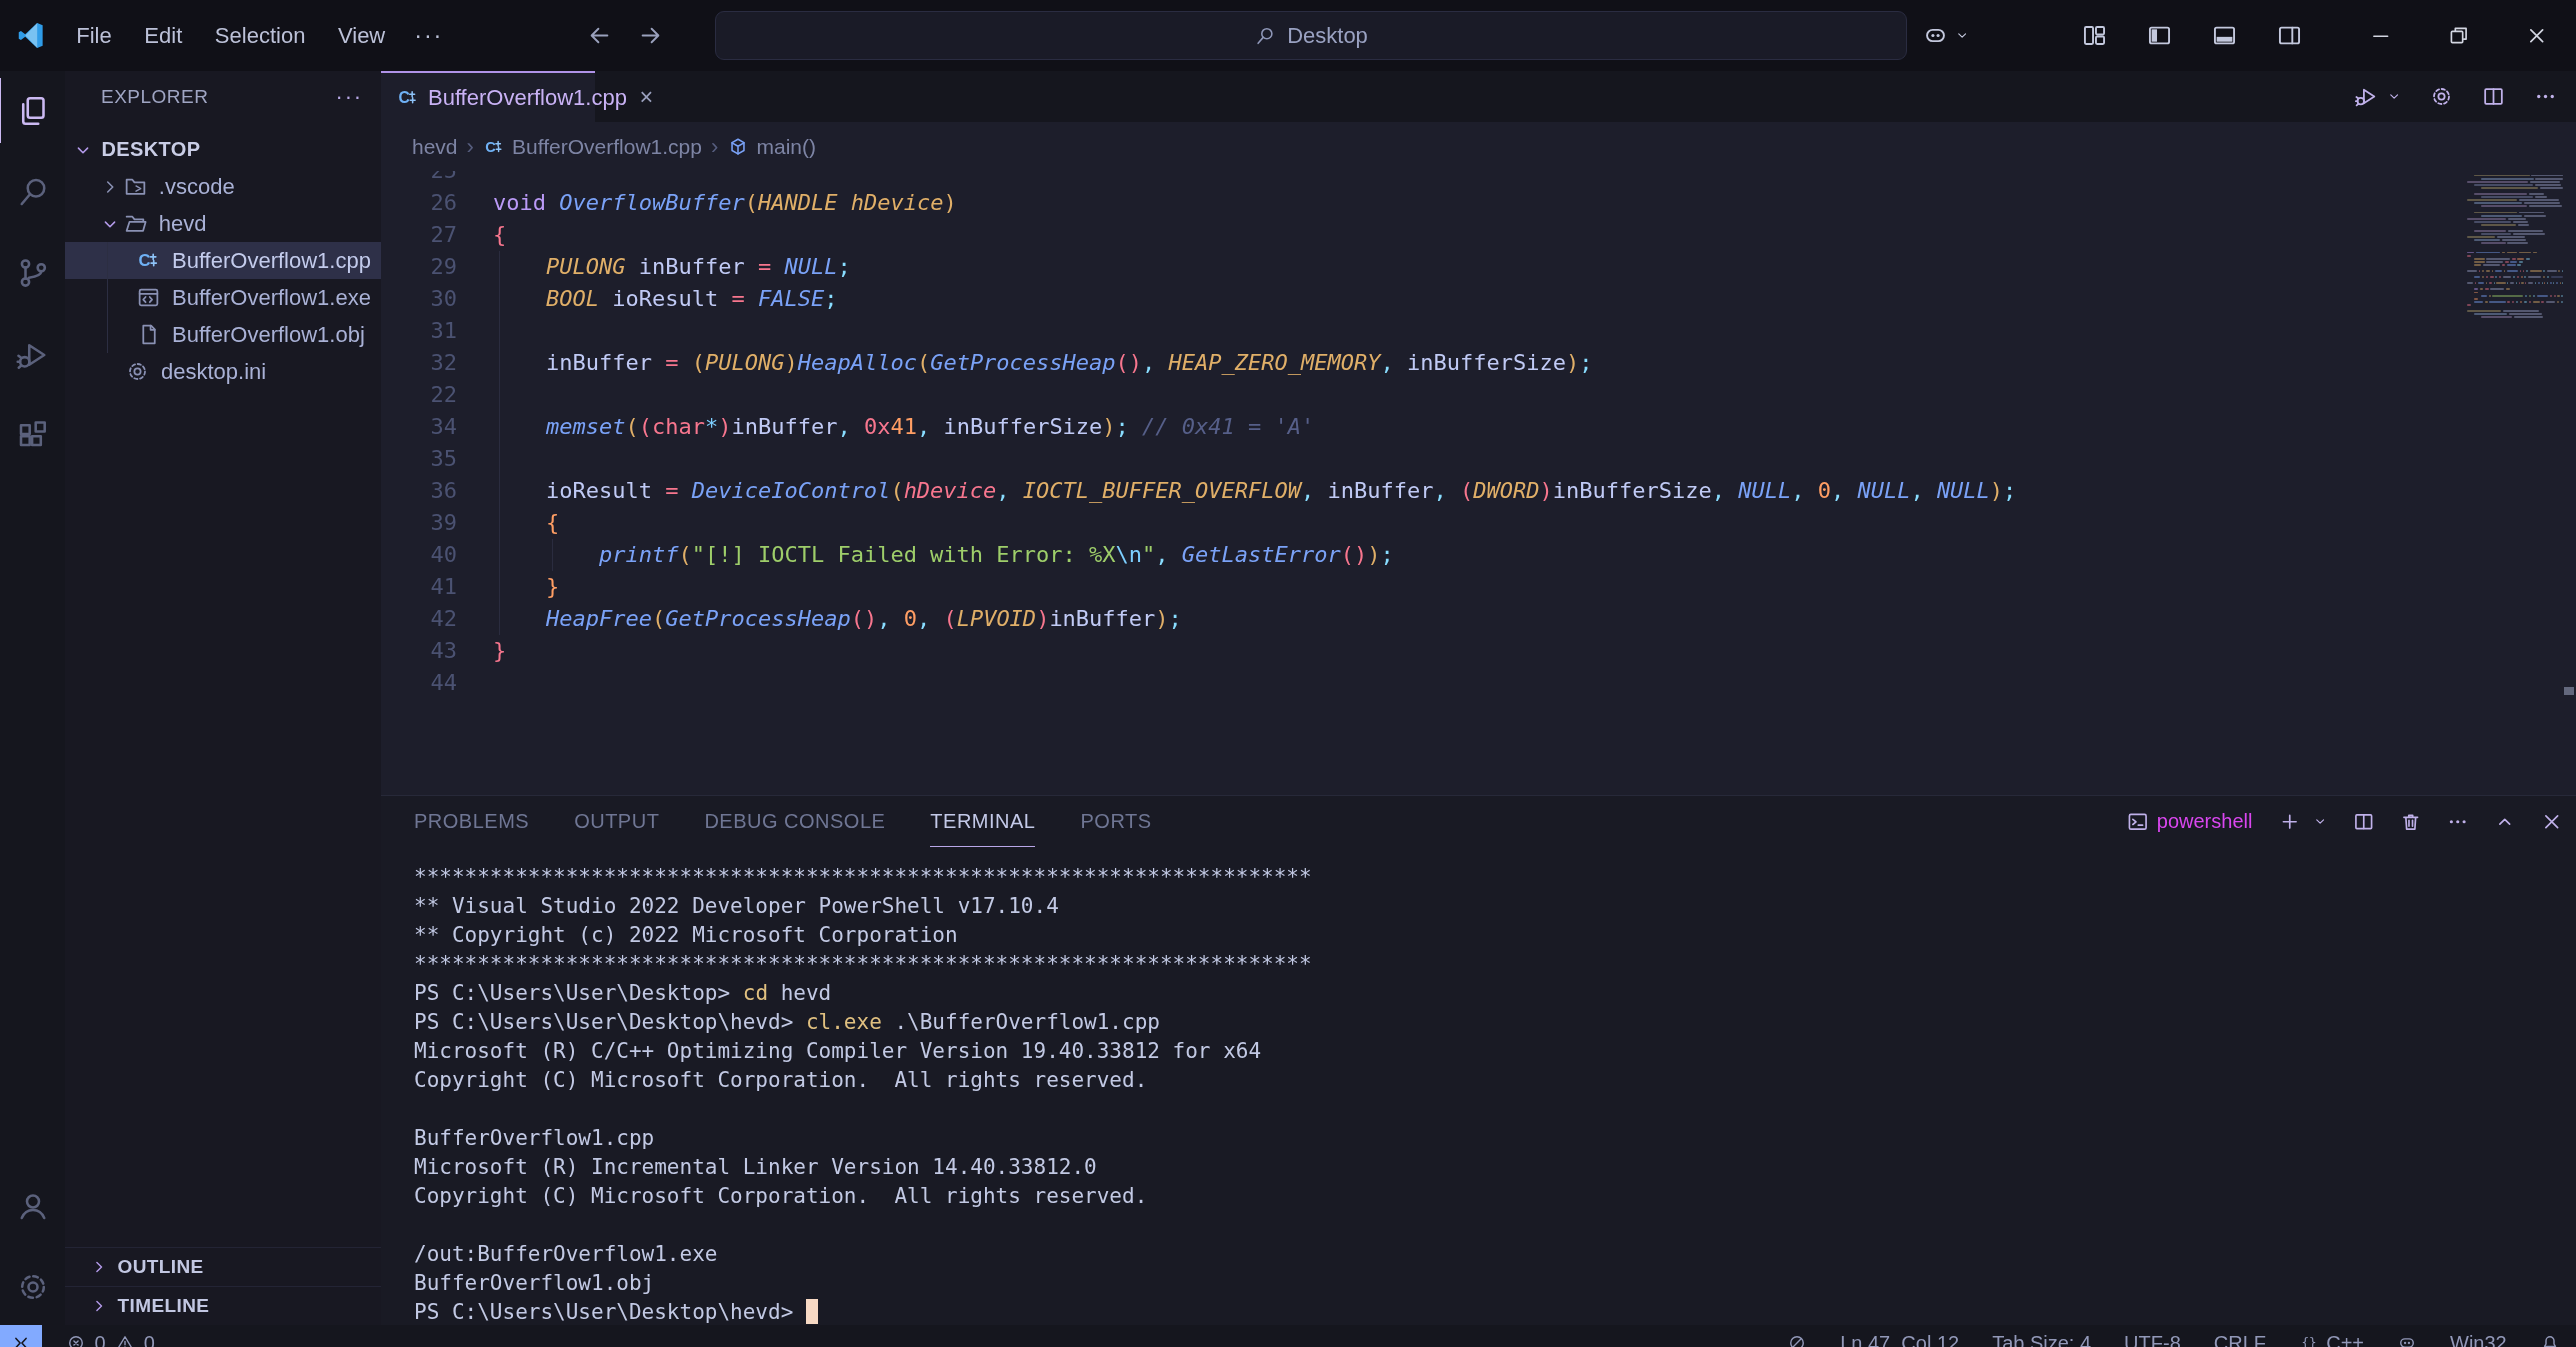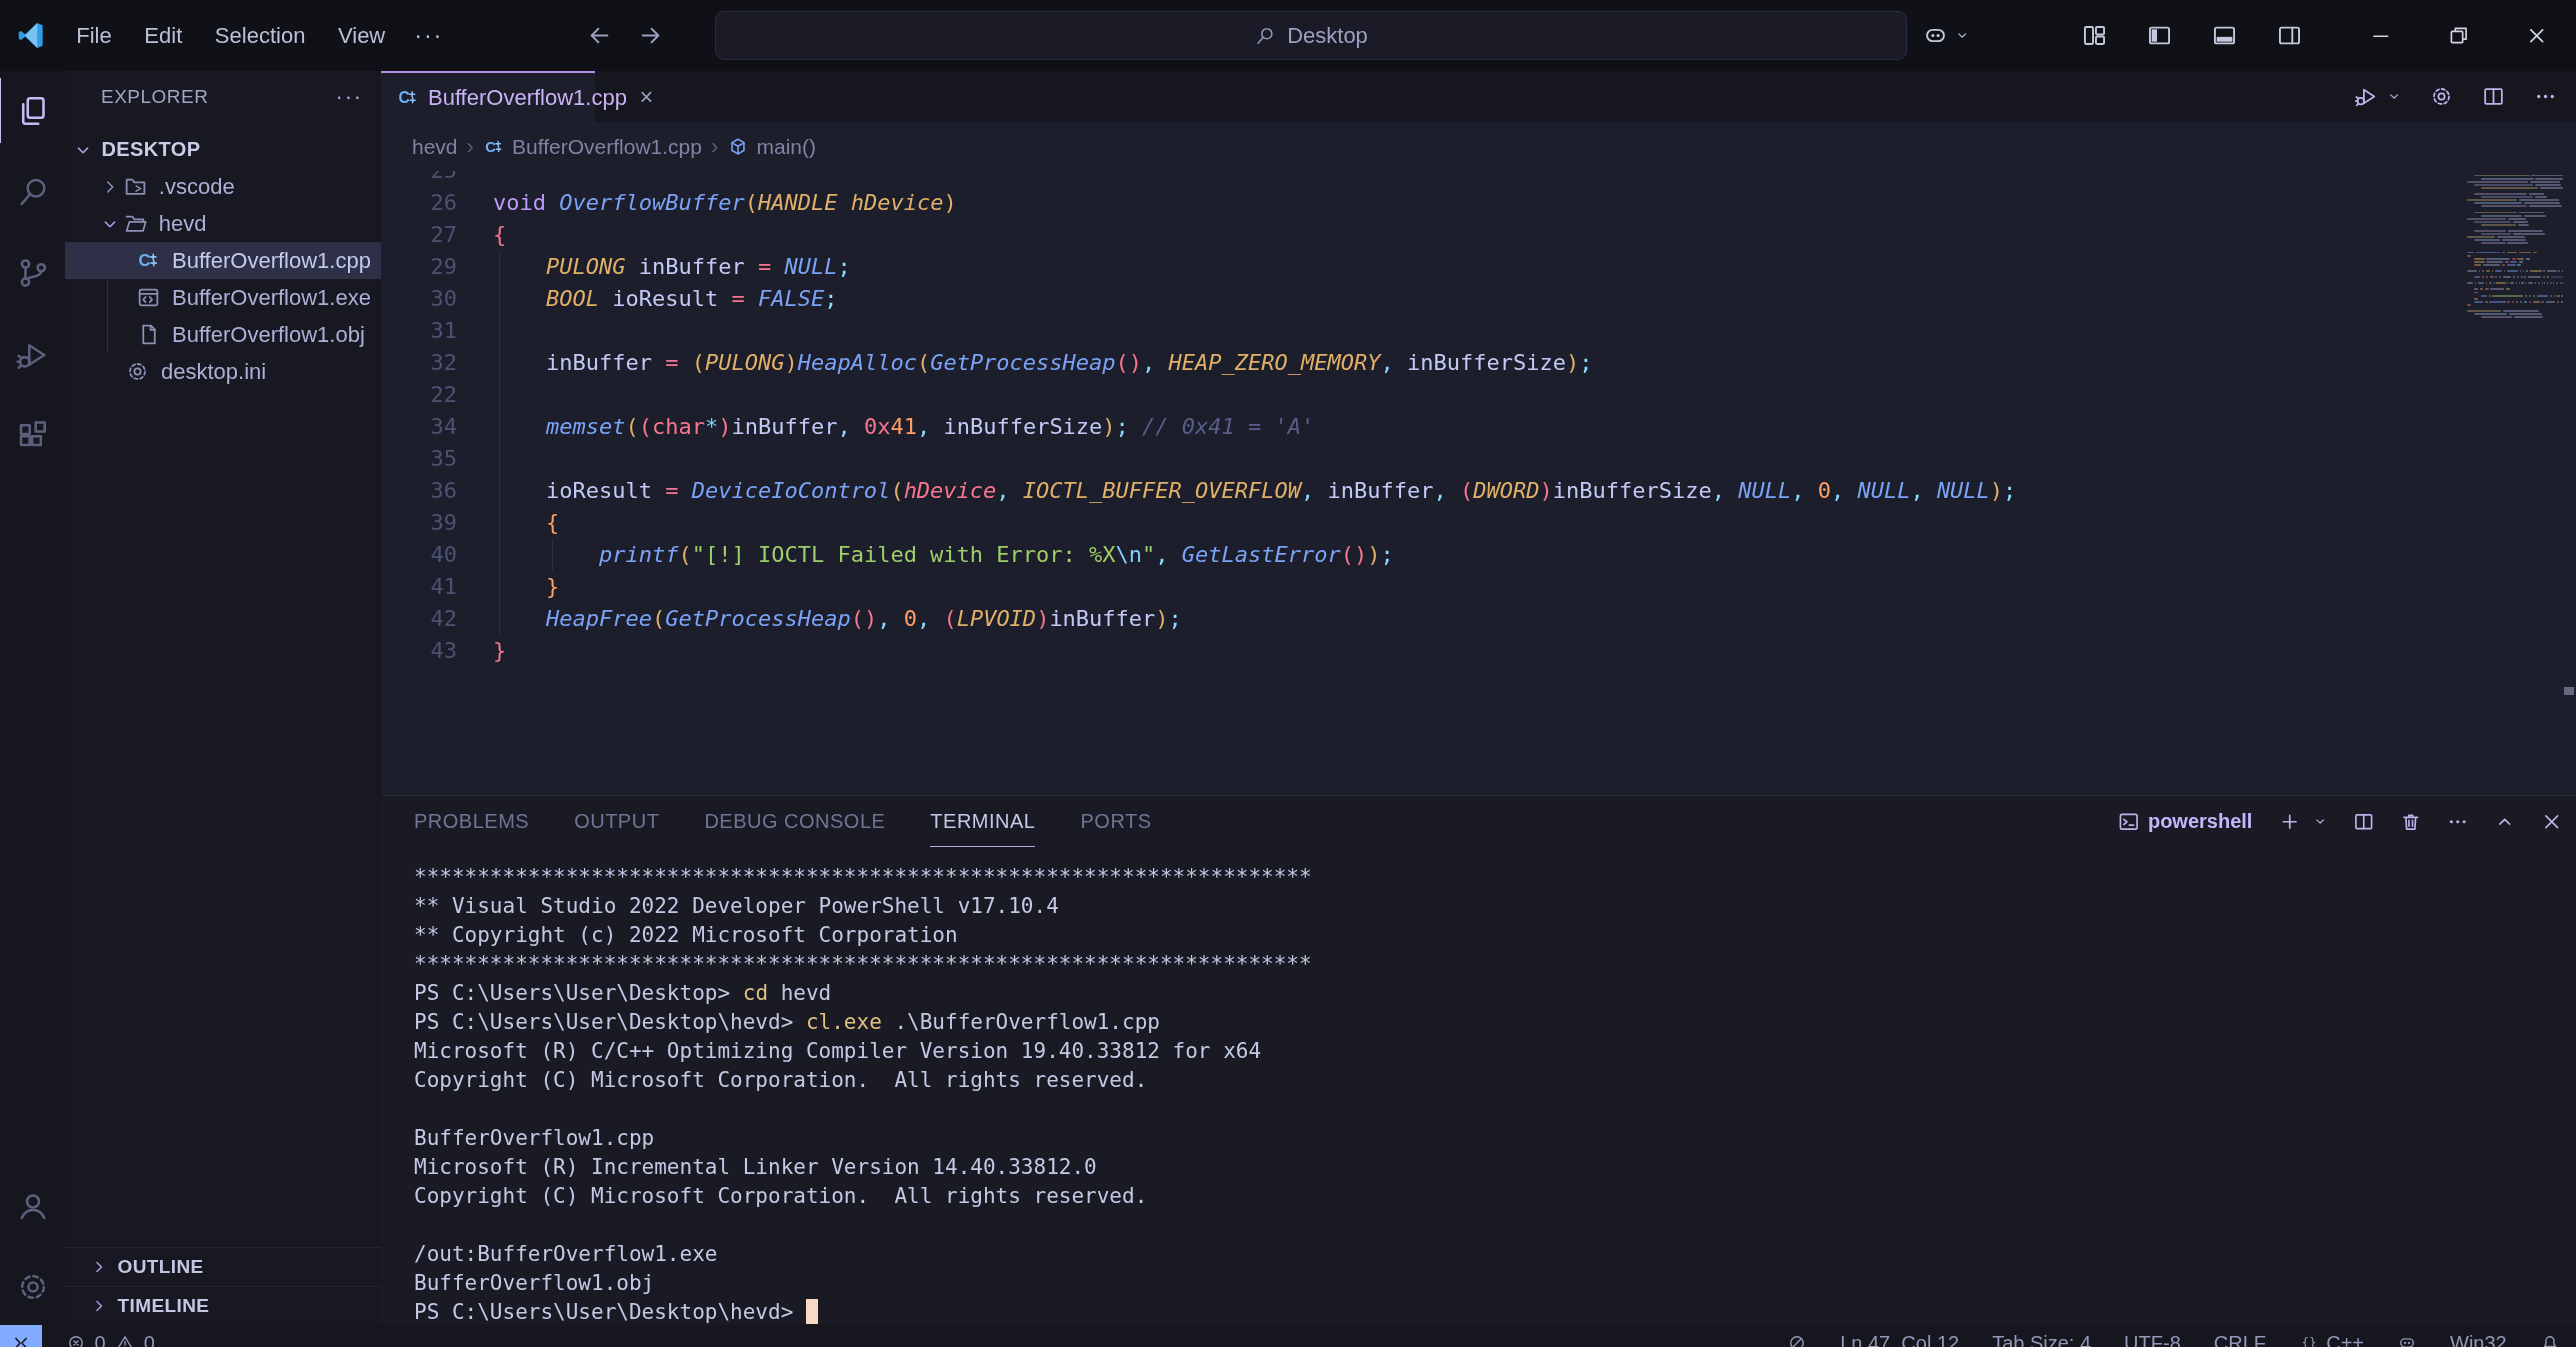--- a/index.html
+++ b/index.html
@@ -89,21 +89,21 @@
 
   
   .panel{position:absolute;top:724px;left:0;right:0;height:530px;background:#191a24;border-top:0.9px solid #272939;}
   .panel-tabs{position:absolute;top:0;left:0;height:51px;display:flex;gap:45px;padding-left:33px;align-items:stretch;}
   .ptab{display:flex;align-items:center;font-size:20px;letter-spacing:0.5px;color:#6f7694;
         border-bottom:1.8px solid transparent;box-sizing:border-box;}
   .ptab.active{color:#c3c9e8;border-bottom-color:#b9a7e8;}
   .panel-right{position:absolute;right:12.7px;top:0;height:51px;display:flex;align-items:center;gap:23.5px;color:#c0b1ea;}
   .panel-right .icn{width:23.5px;height:23.5px;}
   .panel-right .icn.sm{width:16.3px;height:16.3px;margin-left:-12.7px;}
-  .shell-label{font-size:20px;color:#c4b5fd;margin:0 1.8px 0 7.2px;font-weight:bold;}
+  .shell-label{font-size:20px;color:#d946ef;margin:0 1.8px 0 7.2px;}
   .terminal{position:absolute;top:67px;left:33px;right:18px;bottom:0;font-family:"DejaVu Sans Mono",monospace;
             font-size:21px;line-height:29px;color:#c2c9e4;white-space:pre;}
   .t-cmd{color:#e0c080;}
   .cursor{display:inline-block;width:11.8px;height:24.4px;background:#f7d9c4;vertical-align:-4.5px;}
 
   
   .statusbar{position:absolute;top:1325px;left:0;right:0;height:36px;background:#15161e;display:flex;align-items:center;font-size:20px;color:#9298b8;}
   .remote{width:42px;height:36px;background:#82aaff;color:#15161e;display:flex;align-items:center;justify-content:center;flex:none;}
   .remote .icn{width:22px;height:22px;}
   .sb-problems{display:flex;align-items:center;gap:9px;margin-left:23.5px;}
@@ -470,20 +470,21 @@
           <div class="cl"><span class="ln">32</span><span class="lt"><span class="ig" style="left: 6.3px;"></span><span>    inBuffer </span><span class="c-op">=</span><span> </span><span class="c-p1">(</span><span class="c-ty">PULONG</span><span class="c-p1">)</span><span class="c-fn">HeapAlloc</span><span class="c-p1">(</span><span class="c-fn">GetProcessHeap</span><span class="c-p2">(</span><span class="c-p2">)</span><span class="c-pu">,</span><span> </span><span class="c-ty">HEAP_ZERO_MEMORY</span><span class="c-pu">,</span><span> inBufferSize</span><span class="c-p1">)</span><span class="c-pu">;</span></span></div>
           <div class="cl"><span class="ln">22</span><span class="lt"><span class="ig" style="left: 6.3px;"></span></span></div>
           <div class="cl"><span class="ln">34</span><span class="lt"><span class="ig" style="left: 6.3px;"></span><span>    </span><span class="c-fn">memset</span><span class="c-p1">(</span><span class="c-p2">(</span><span class="c-op">char</span><span class="c-esc">*</span><span class="c-p2">)</span><span>inBuffer</span><span class="c-pu">,</span><span> </span><span class="c-op">0x</span><span class="c-num">41</span><span class="c-pu">,</span><span> inBufferSize</span><span class="c-p1">)</span><span class="c-pu">;</span><span> </span><span class="c-cm">// 0x41 = 'A'</span></span></div>
           <div class="cl"><span class="ln">35</span><span class="lt"><span class="ig" style="left: 6.3px;"></span></span></div>
           <div class="cl"><span class="ln">36</span><span class="lt"><span class="ig" style="left: 6.3px;"></span><span>    ioResult </span><span class="c-op">=</span><span> </span><span class="c-fn">DeviceIoControl</span><span class="c-p1">(</span><span class="c-pm">hDevice</span><span class="c-pu">,</span><span> </span><span class="c-ty">IOCTL_BUFFER_OVERFLOW</span><span class="c-pu">,</span><span> inBuffer</span><span class="c-pu">,</span><span> </span><span class="c-p2">(</span><span class="c-ty">DWORD</span><span class="c-p2">)</span><span>inBufferSize</span><span class="c-pu">,</span><span> </span><span class="c-const">NULL</span><span class="c-pu">,</span><span> </span><span class="c-num">0</span><span class="c-pu">,</span><span> </span><span class="c-const">NULL</span><span class="c-pu">,</span><span> </span><span class="c-const">NULL</span><span class="c-p1">)</span><span class="c-pu">;</span></span></div>
           <div class="cl"><span class="ln">39</span><span class="lt"><span class="ig" style="left: 6.3px;"></span><span>    </span><span class="c-p3">{</span></span></div>
           <div class="cl"><span class="ln">40</span><span class="lt"><span class="ig" style="left: 6.3px;"></span><span class="ig" style="left: 59px;"></span><span>        </span><span class="c-fn">printf</span><span class="c-p1">(</span><span class="c-str">"[!] IOCTL Failed with Error: %X</span><span class="c-esc">\n</span><span class="c-str">"</span><span class="c-pu">,</span><span> </span><span class="c-fn">GetLastError</span><span class="c-p2">(</span><span class="c-p2">)</span><span class="c-p1">)</span><span class="c-pu">;</span></span></div>
           <div class="cl"><span class="ln">41</span><span class="lt"><span class="ig" style="left: 6.3px;"></span><span>    </span><span class="c-p3">}</span></span></div>
           <div class="cl"><span class="ln">42</span><span class="lt"><span class="ig" style="left: 6.3px;"></span><span>    </span><span class="c-fn">HeapFree</span><span class="c-p1">(</span><span class="c-fn">GetProcessHeap</span><span class="c-p2">(</span><span class="c-p2">)</span><span class="c-pu">,</span><span> </span><span class="c-num">0</span><span class="c-pu">,</span><span> </span><span class="c-p2">(</span><span class="c-ty">LPVOID</span><span class="c-p2">)</span><span>inBuffer</span><span class="c-p1">)</span><span class="c-pu">;</span></span></div>
           <div class="cl"><span class="ln">43</span><span class="lt"><span class="c-op">}</span></span></div>
+          <div class="cl"><span class="ln">44</span><span class="lt"></span></div>
         </div>
       <div class="minimap" id="minimap">
           <div class="mm-row" style="padding-left: 6.9px;">
             <span class="mm-seg" style="width: 64px; background: rgb(179, 160, 107); opacity: 0.55;"></span>
             <span class="mm-seg" style="width: 37px; background: rgb(154, 163, 200); opacity: 0.55;"></span>
           </div>
           <div class="mm-row" style="padding-left: 13.8px;">
             <span class="mm-seg" style="width: 62px; background: rgb(138, 167, 214); opacity: 0.55;"></span>
             <span class="mm-seg" style="width: 33px; background: rgb(154, 163, 200); opacity: 0.55;"></span>
           </div>

